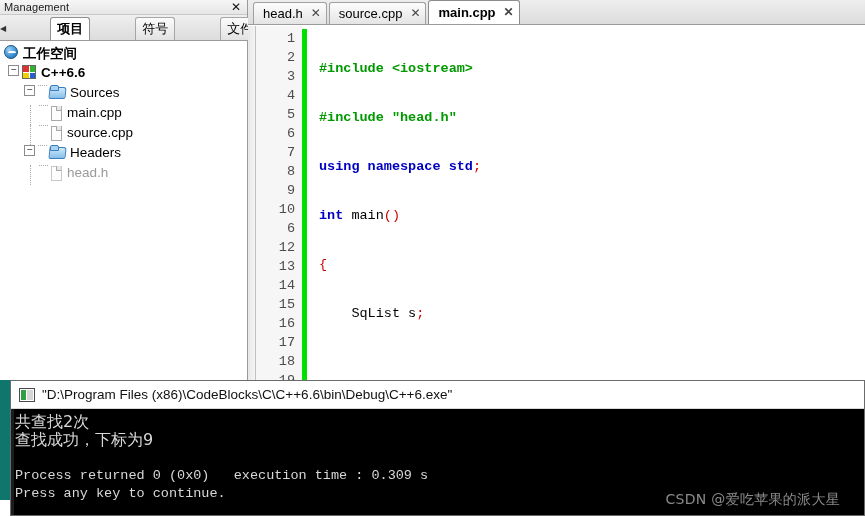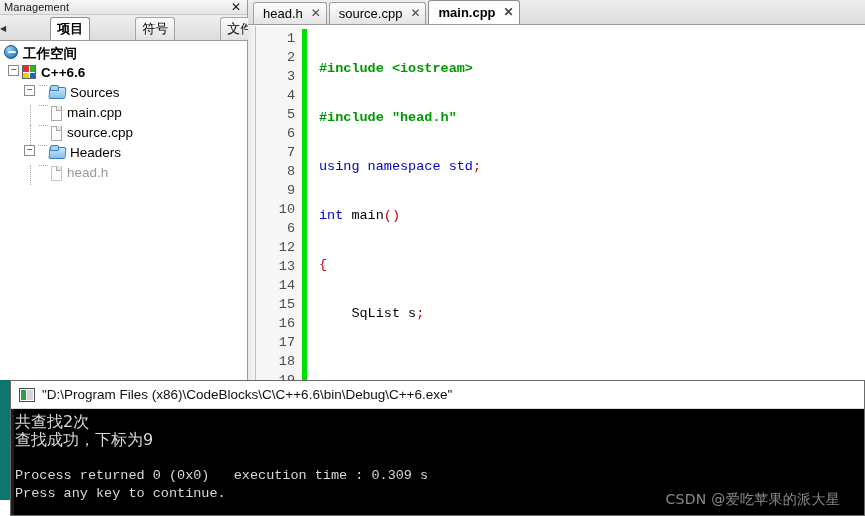--- a/index.html
+++ b/index.html
@@ -202,21 +202,21 @@
     padding: 3px 0 0 12px;
     font-family: "Liberation Mono", monospace;
     font-size: 13.5px;
     white-space: pre;
     overflow: hidden;
     color: #000;
   }
   .ln { height: 19px; line-height: 19px; }
   #gutter .ln { height: 19px; line-height: 19px; }
   
-  .k  { color: #0000c0; font-weight: normal; }  
+  .k  { color: #0000c0; font-weight: bold; }  
   .pp { color: #009900; font-weight: bold; }                     
   .pn { color: #cc0000; }
   .tx { color: #000; margin-top: 22px; }
 
   
   #console {
     position: absolute; left: 10px; top: 380px;
     width: 855px; height: 136px;
     background: #000000;
     border: 1px solid #6b6b6b;

